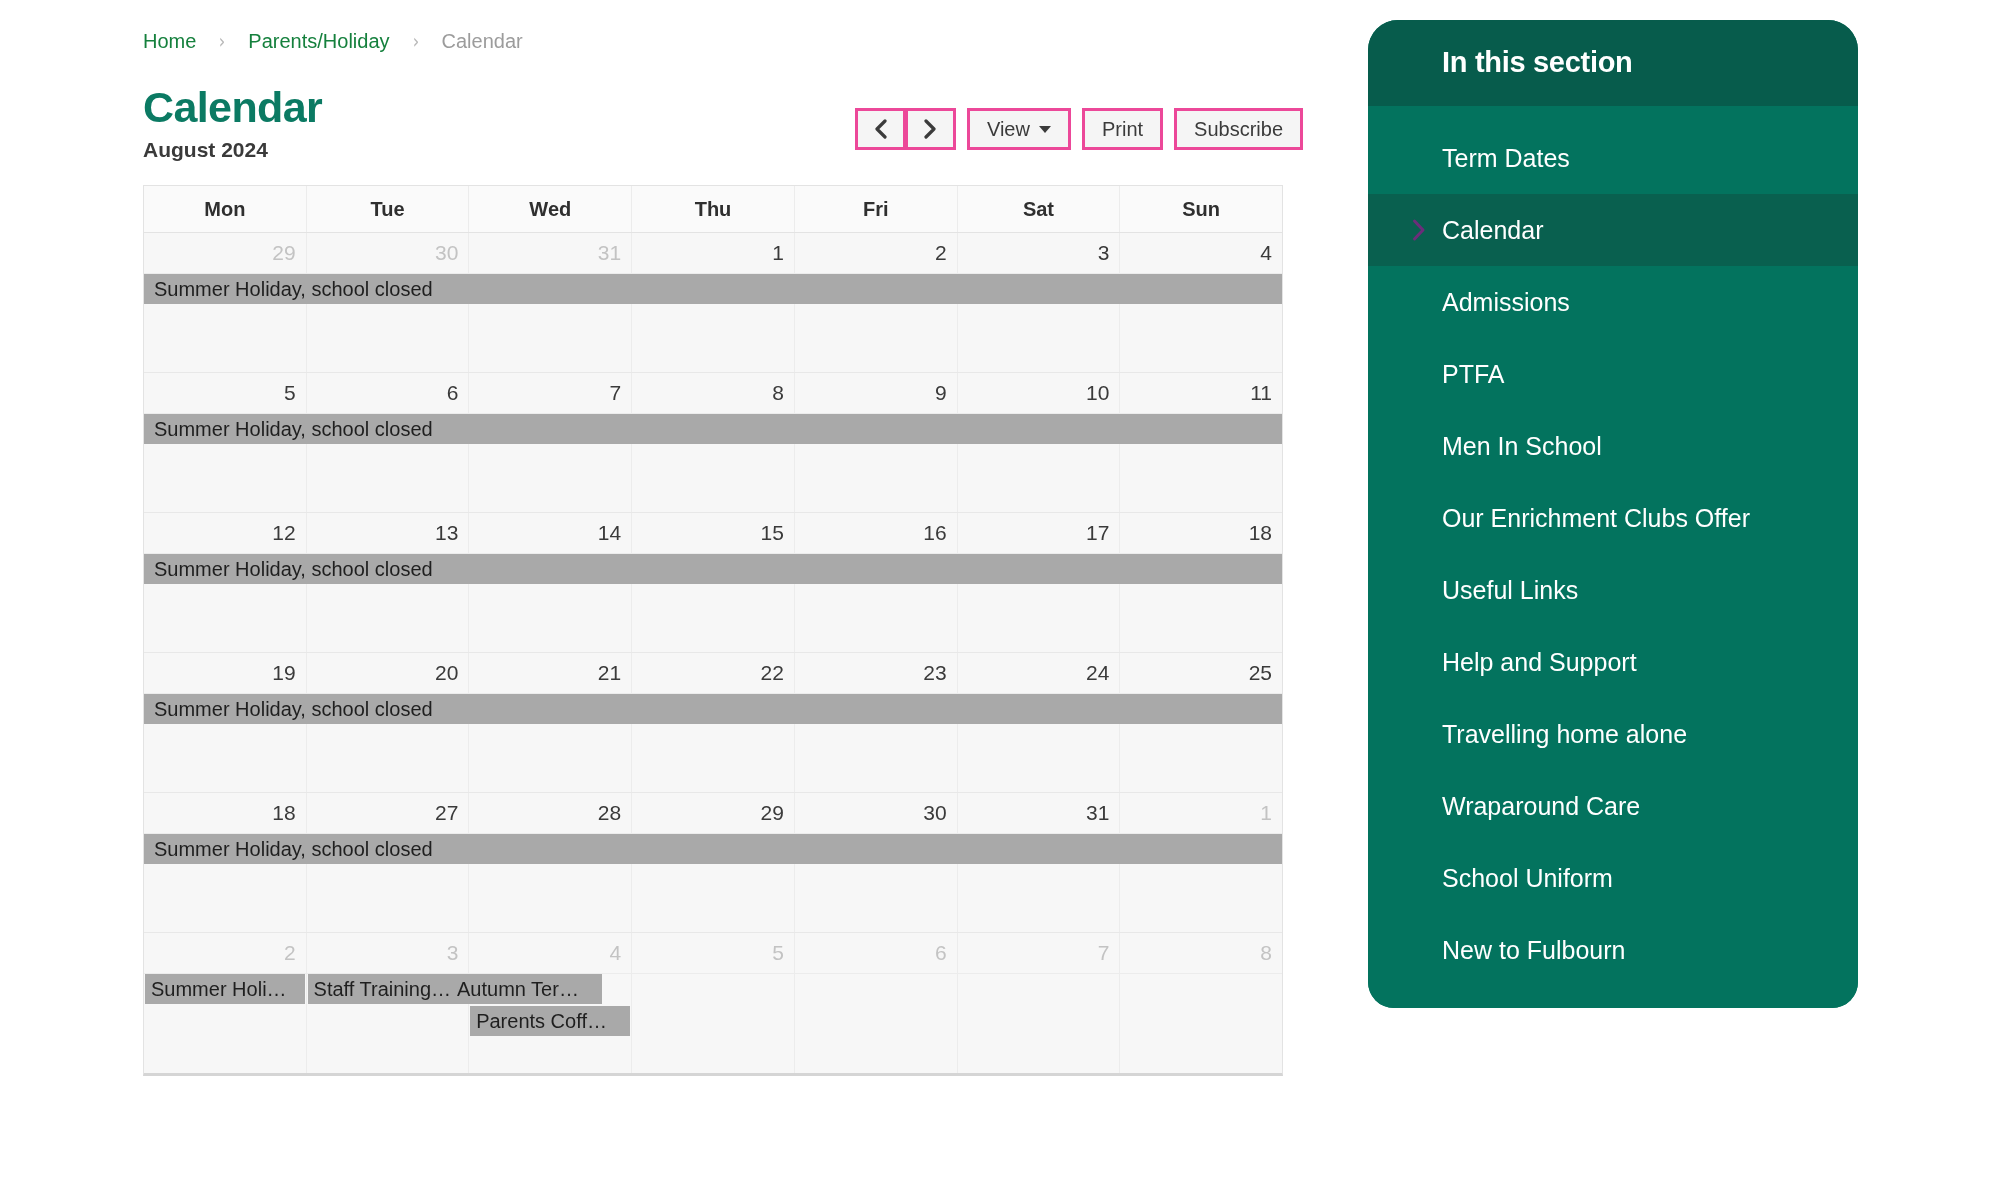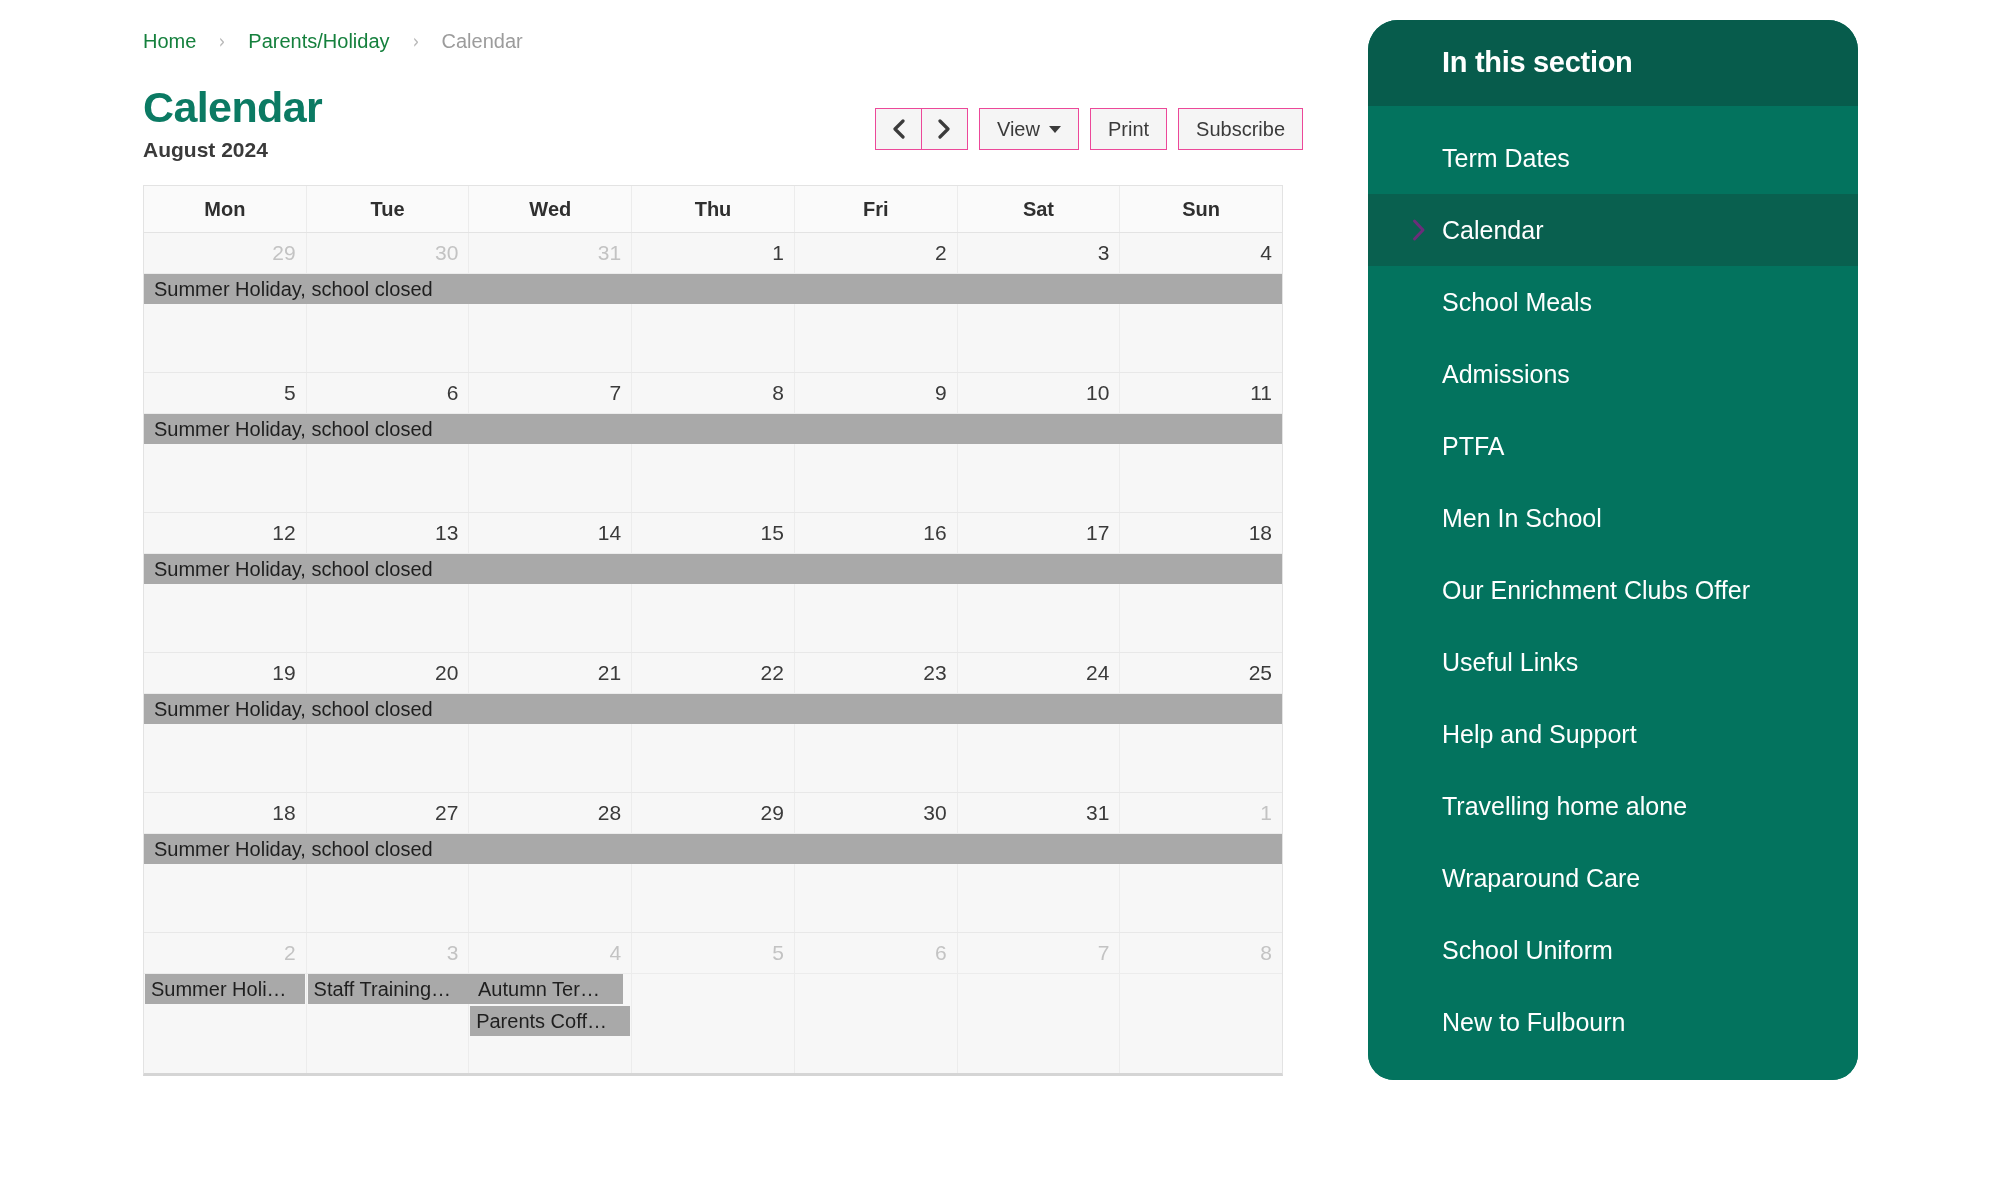--- a/index.html
+++ b/index.html
@@ -47,21 +47,21 @@
   }
 
   
   .toolbar {
     position: absolute; right: 0; top: 22px;
     display: flex; align-items: flex-start;
   }
   .btn-group { display: flex; }
   .btn {
     background: #f5f5f5;
-    border: 1px solid #ec4899;
+    border: 3px solid #ec4899;
     color: #3b3b3b;
     font-family: "Liberation Sans", sans-serif;
     font-size: 20px;
     line-height: 1;
     height: 42px;
     padding: 0 17px;
     display: inline-flex; align-items: center; justify-content: center;
     cursor: pointer;
     white-space: nowrap;
   }
@@ -416,21 +416,21 @@
               <div class="daycell">
                 <div class="daynum muted">7</div>
               </div>
               <div class="daycell">
                 <div class="daynum muted">8</div>
               </div>
             </div>
             <div class="numline-sep"></div>
             <div class="chip" style="left: 1px; width: 159.571px; top: 41px;">Summer Holi…</div>
             <div class="chip" style="left: 163.571px; width: 179px; top: 41px;">Staff Training…</div>
-            <div class="chip" style="left: 328px; width: 151px; top: 41px;">Autumn Ter…</div>
+            <div class="chip" style="left: 307px; width: 151px; top: 41px;">Autumn Ter…</div>
             <div class="chip" style="left: 326.143px; width: 159.571px; top: 73px;">Parents Coff…</div>
           </div>
         </div>
     </div>
 
   </div>
 
   <aside id="sidebar">
     <div class="side-head">
       <h2>In this section</h2>
@@ -440,23 +440,20 @@
         <a class="side-item" href="#">
           <span>Term Dates</span>
         </a>
         <a class="side-item active" href="#">
           <span class="side-chevron"><svg width="14" height="24" viewBox="0 0 14 24" aria-hidden="true">
               <path d="M2.5 3 L11 12 L2.5 21" fill="none" stroke="#6b2d7a" stroke-width="3" stroke-linecap="round" stroke-linejoin="round"></path>
             </svg></span>
           <span>Calendar</span>
         </a>
         <a class="side-item" href="#">
-          <span>School Meals</span>
-        </a>
-        <a class="side-item" href="#">
           <span>Admissions</span>
         </a>
         <a class="side-item" href="#">
           <span>PTFA</span>
         </a>
         <a class="side-item" href="#">
           <span>Men In School</span>
         </a>
         <a class="side-item" href="#">
           <span>Our Enrichment Clubs Offer</span>

